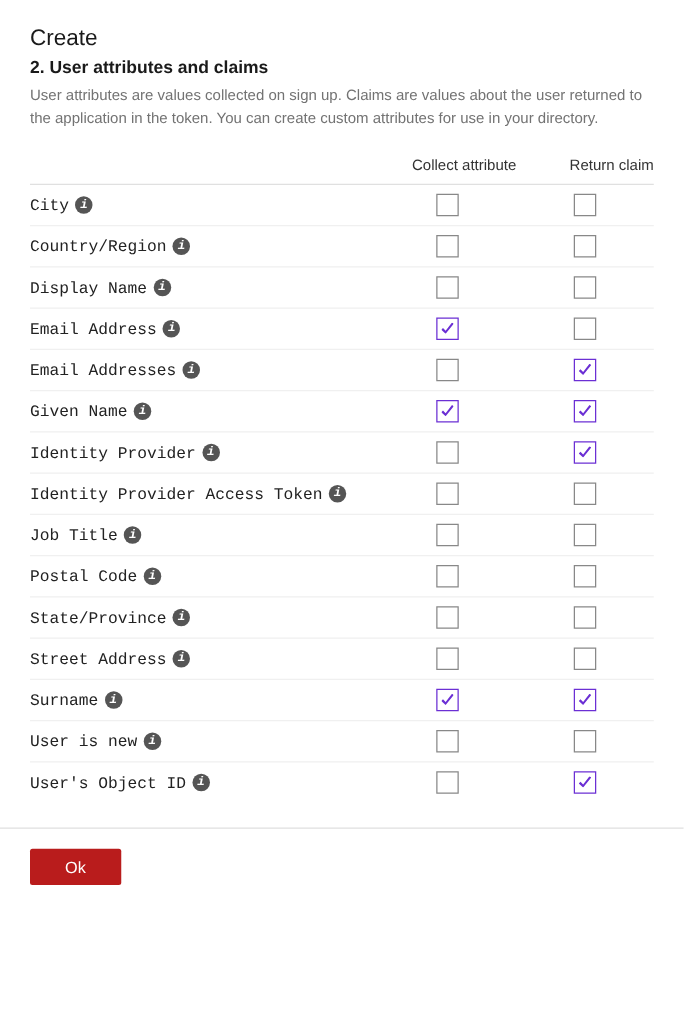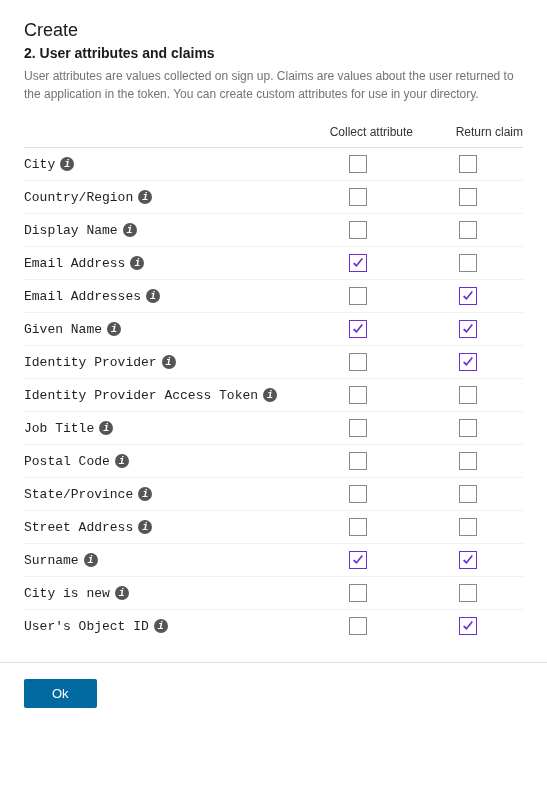--- a/index.html
+++ b/index.html
@@ -110,21 +110,21 @@
       height: 10px;
       background: #6b2fd4;
       clip-path: polygon(14% 44%, 0 57%, 35% 90%, 100% 10%, 86% 0%, 35% 65%);
     }
     .footer {
       padding: 16px 24px;
       border-top: 1px solid #e0e0e0;
       margin-top: 0;
     }
     .ok-btn {
-      background: #0369a1;
+      background: #b91c1c;
       color: #fff;
       border: none;
       padding: 7px 28px;
       font-size: 13px;
       cursor: pointer;
       border-radius: 2px;
       font-family: 'Segoe UI', Arial, sans-serif;
     }
   </style>
 </head>
@@ -294,21 +294,21 @@
         </div>
         <div class="col-checkbox">
           <div class="checkbox-wrap checked"></div>
         </div>
         <div class="col-checkbox">
           <div class="checkbox-wrap checked"></div>
         </div>
       </div>
       <div class="attr-row">
         <div class="attr-name">
-          <span>City is new</span>
+          <span>User is new</span>
           <span class="info-icon">i</span>
         </div>
         <div class="col-checkbox">
           <div class="checkbox-wrap"></div>
         </div>
         <div class="col-checkbox">
           <div class="checkbox-wrap"></div>
         </div>
       </div>
       <div class="attr-row">

